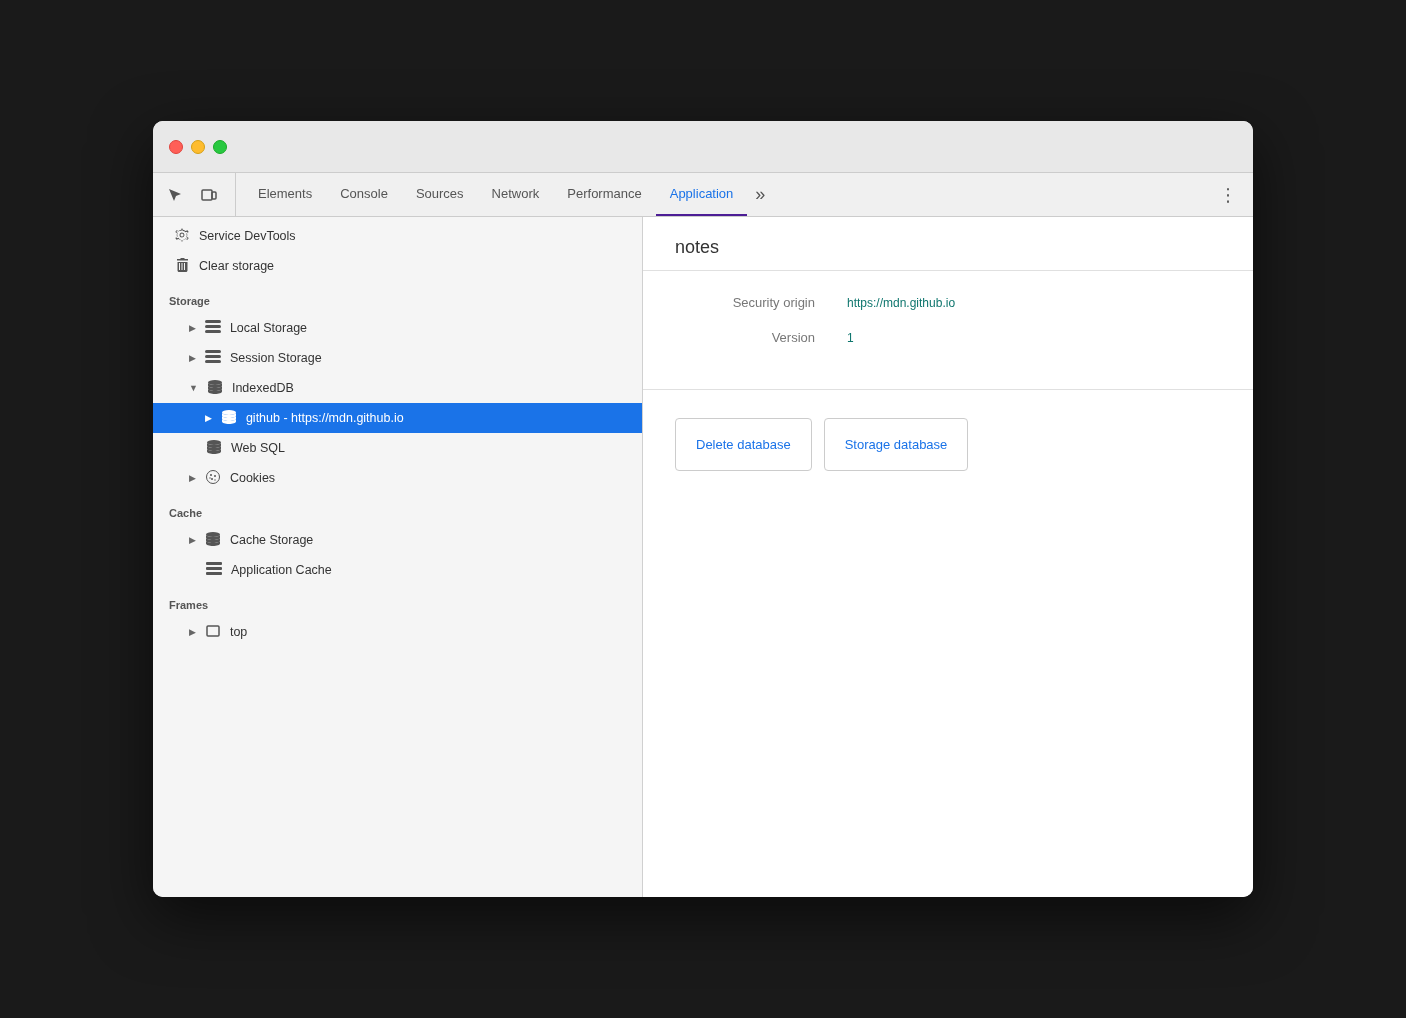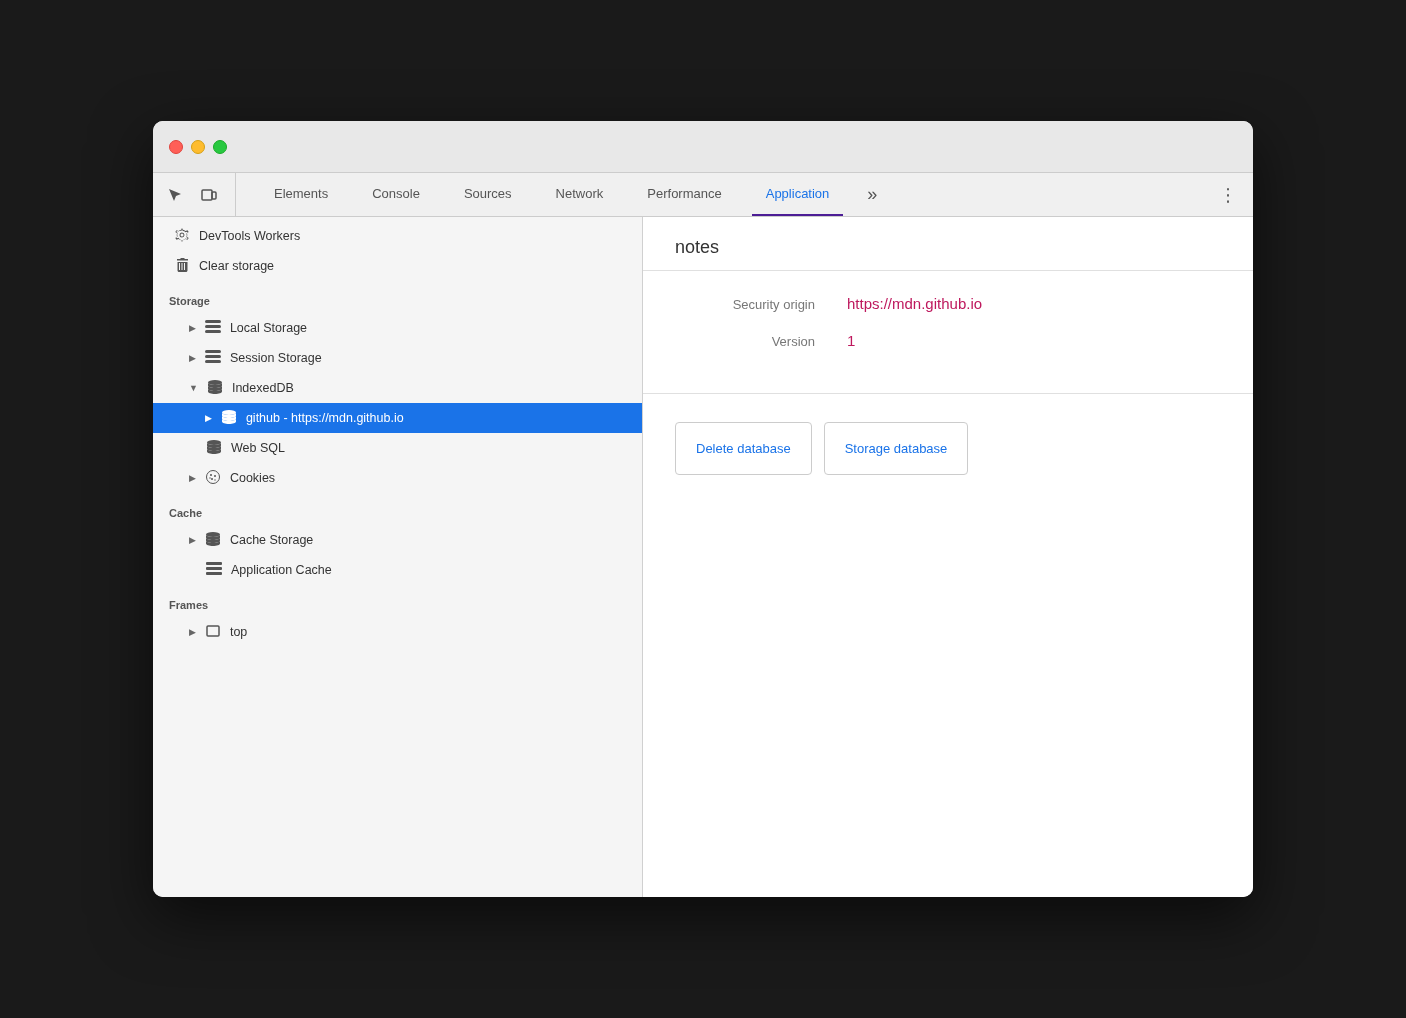--- a/index.html
+++ b/index.html
@@ -60,21 +60,21 @@
     }
 
     
     .tabbar {
       background: #f0f0f0;
       height: 44px;
       display: flex;
       align-items: stretch;
       border-bottom: 1px solid #ccc;
       padding: 0 8px;
-      gap: 16px;
+      gap: 0;
     }
 
     .tabbar-icons {
       display: flex;
       align-items: center;
       gap: 6px;
       padding-right: 12px;
       border-right: 1px solid #ccc;
       margin-right: 8px;
     }
@@ -223,22 +223,22 @@
     .info-label {
       font-size: 13px;
       color: #777;
       width: 160px;
       text-align: right;
       padding-right: 20px;
       flex-shrink: 0;
     }
 
     .info-value {
-      font-size: 15px;
-      color: #be185d;
+      font-size: 12px;
+      color: #0f766e;
       text-align: right;
     }
 
     .content-actions {
       padding: 28px 32px;
       display: flex;
       gap: 12px;
     }
 
     .action-btn {
@@ -316,21 +316,21 @@
     <div class="sidebar">
       <div class="sidebar-top-items">
 
         <div class="sidebar-item">
           <span class="item-icon">
             <svg width="14" height="14" viewBox="0 0 14 14" fill="#555">
               <path d="M7 4.5a2.5 2.5 0 100 5 2.5 2.5 0 000-5zm0 1a1.5 1.5 0 110 3 1.5 1.5 0 010-3z"></path>
               <path d="M7 0l-.9 1.8A5 5 0 003.5 3L1.5 2.3.3 4.1 2 5.3a5 5 0 000 3.4L.3 9.9l1.2 1.8 2-.7a5 5 0 002.6 1.2L7 14l.9-1.8a5 5 0 002.6-1.2l2 .7 1.2-1.8-1.7-1.2a5 5 0 000-3.4l1.7-1.2-1.2-1.8-2 .7A5 5 0 007.9 1.8L7 0zm0 1.5l.6 1.3.4.1A4 4 0 0110.3 4l.3.3 1.4-.5.6.9-1.2.9.1.4a4 4 0 010 2.8l-.1.4 1.2.9-.6.9-1.4-.5-.3.3a4 4 0 01-2.3 1.1l-.4.1-.6 1.3-.6-1.3-.4-.1A4 4 0 013.7 10l-.3-.3-1.4.5-.6-.9 1.2-.9-.1-.4a4 4 0 010-2.8l.1-.4-1.2-.9.6-.9 1.4.5.3-.3A4 4 0 016.1 2.9l.4-.1.5-1.3z"></path>
             </svg>
           </span>
-          <span class="item-text">DevTools Workers</span>
+          <span class="item-text">Service DevTools</span>
         </div>
 
         <div class="sidebar-item">
           <span class="item-icon">
             <svg width="13" height="14" viewBox="0 0 13 14" fill="#555">
               <path d="M4.5 0v1H1v1.5h11V1H8.5V0h-4zM1.5 4v8.5c0 .8.7 1.5 1.5 1.5h7c.8 0 1.5-.7 1.5-1.5V4h-10zm1.5 1h1v7H3V5zm2.5 0h1v7H5.5V5zm2.5 0h1v7H8V5z"></path>
             </svg>
           </span>
           <span class="item-text">Clear storage</span>
         </div>

